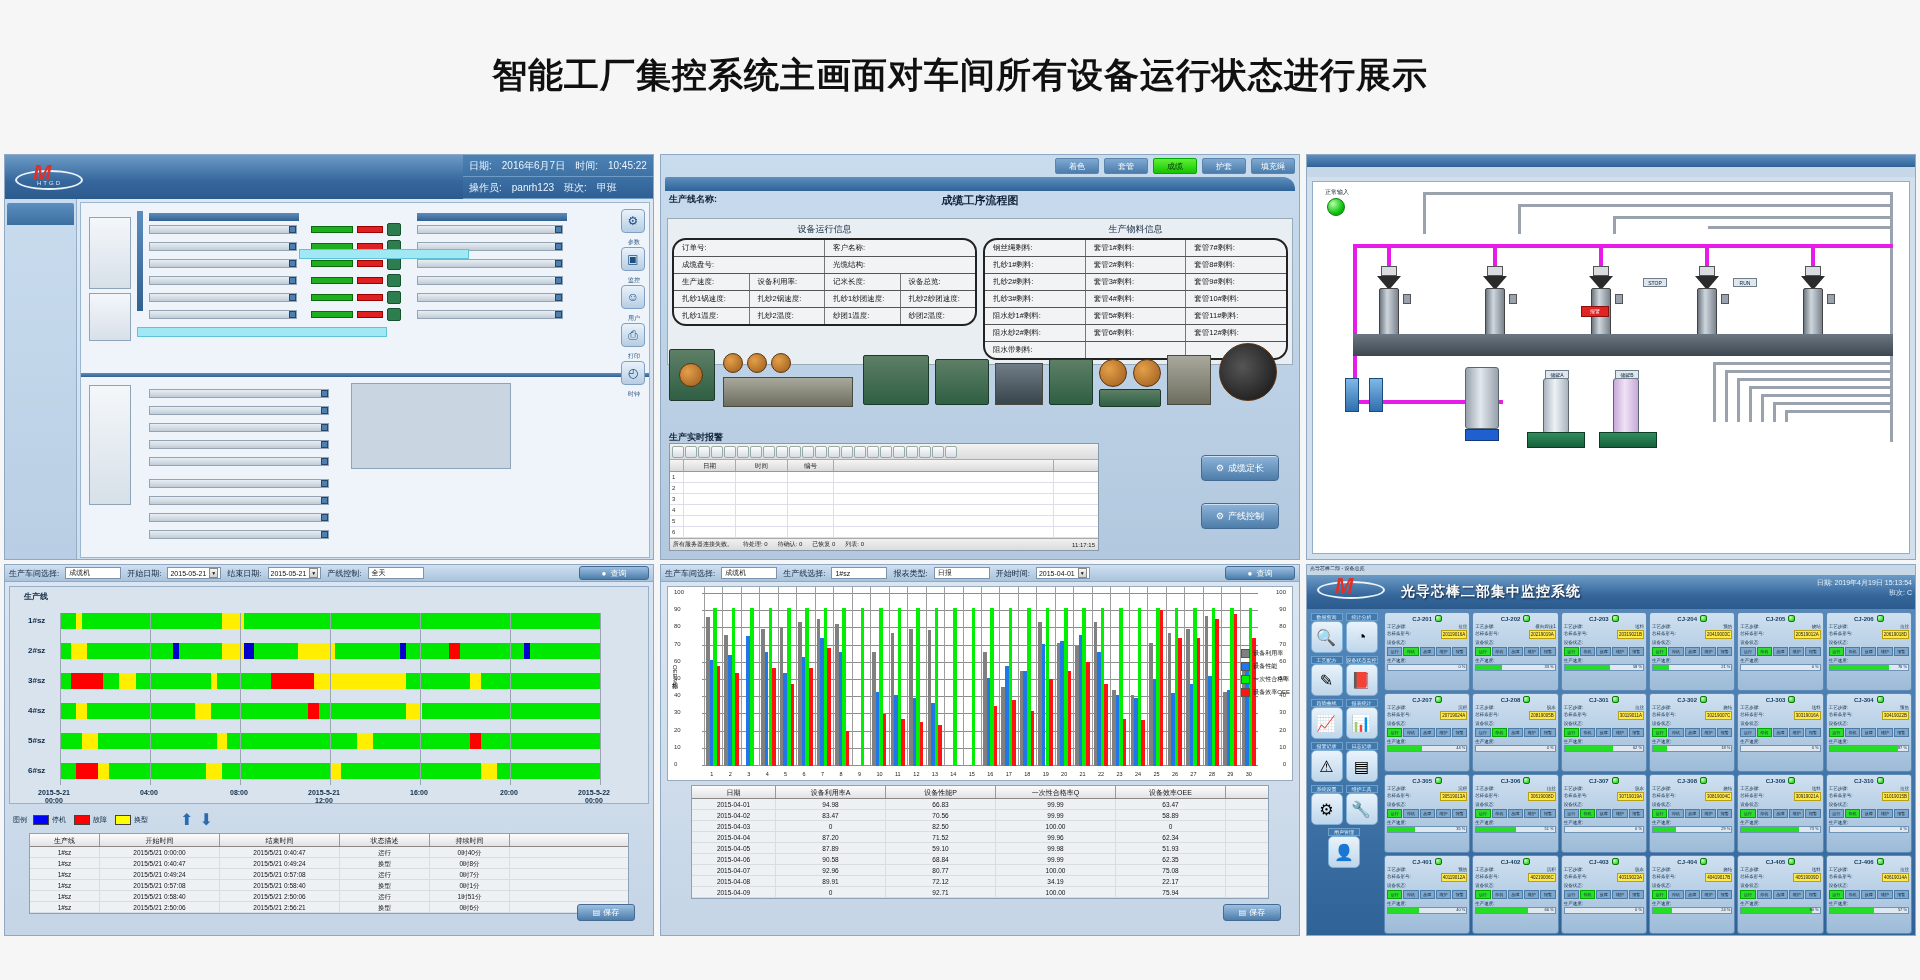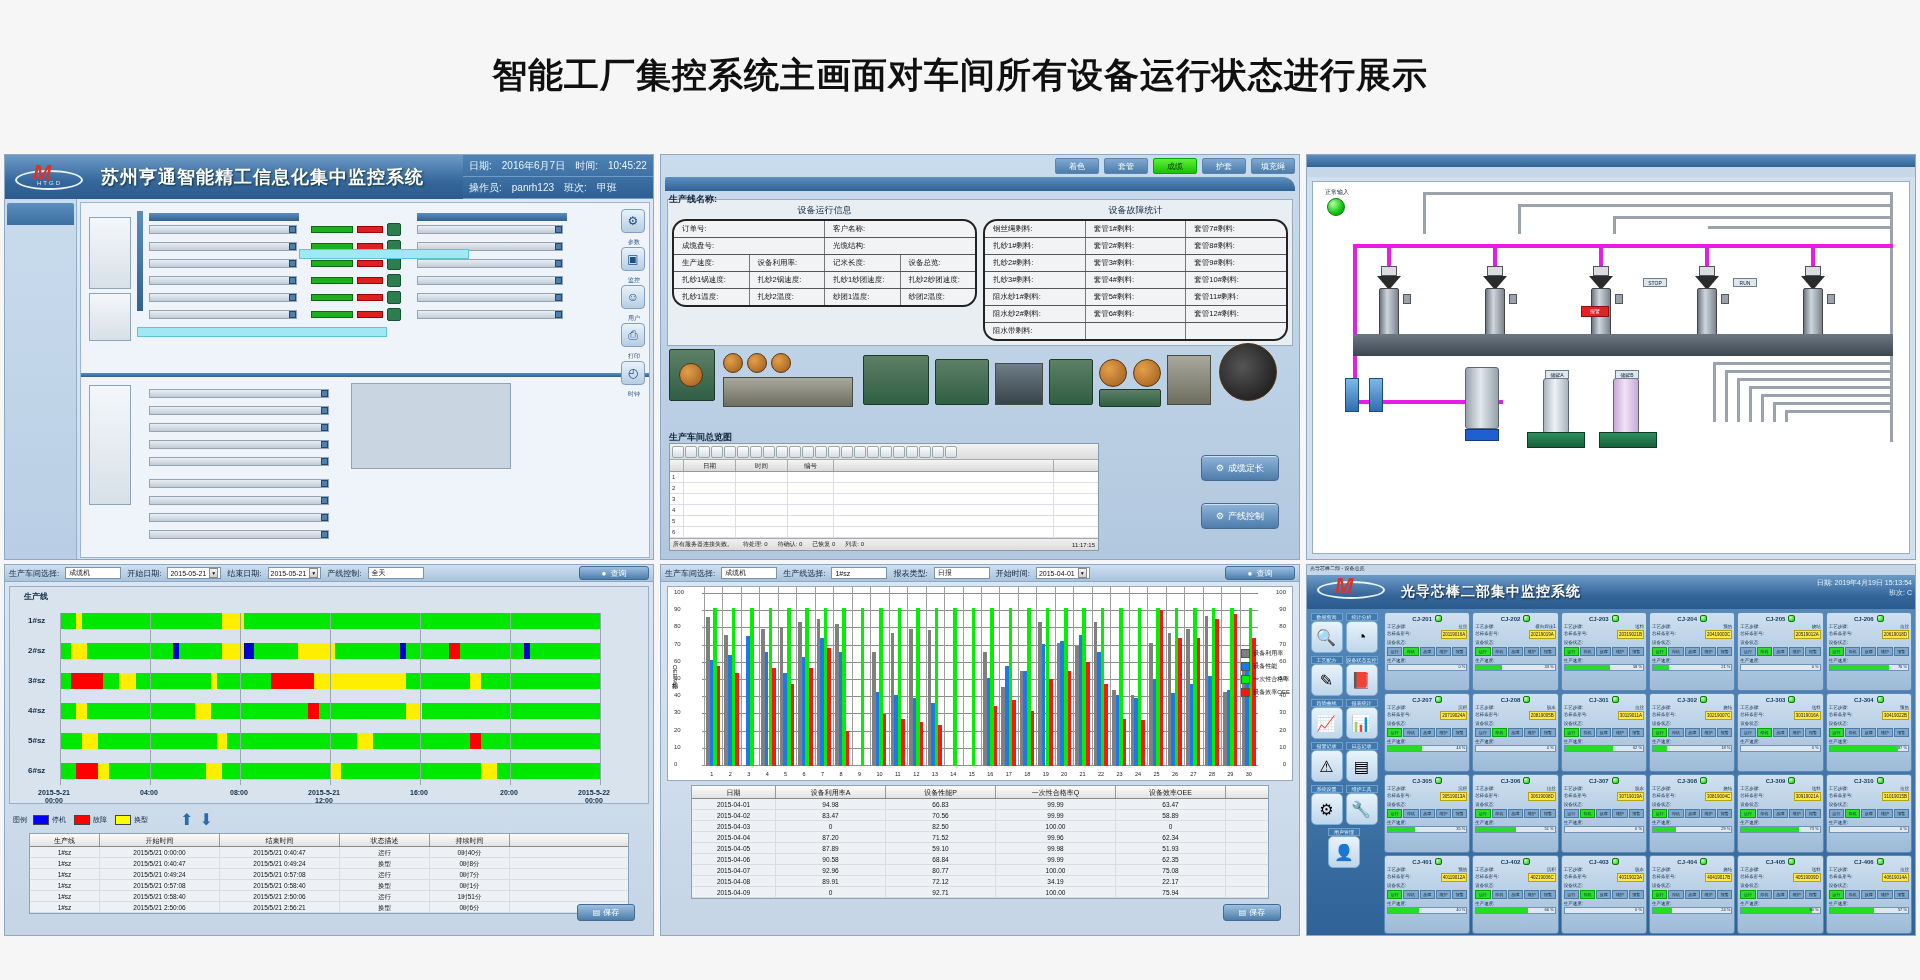--- a/index.html
+++ b/index.html
@@ -223,21 +223,20 @@
 
 <div id="grid">
 
   <div class="panel" id="p1">
     <div class="hdr1">
       <div class="logo1">
         <div class="ell"></div>
           <div class="m">M</div>
         <div class="sub">HTGD</div>
       </div>
-      <div class="ttl1">苏州亨通智能精工信息化集中监控系统</div>
       <div class="infobox">
         <div class="inforow">
           <span>日期:</span>
           <span>2016年6月7日</span>
           <span>时间:</span>
           <span>10:45:22</span>
         </div>
         <div class="inforow">
           <span>操作员:</span>
           <span>panrh123</span>
@@ -363,20 +362,21 @@
 
   <div class="panel" id="p2">
     <div class="p2tabs" id="p2tabs">
         <div class="p2tab">着色</div>
         <div class="p2tab">套管</div>
         <div class="p2tab on">成缆</div>
         <div class="p2tab">护套</div>
         <div class="p2tab">填充绳</div>
       </div>
     <div class="p2hdrbar"></div>
+    <div class="p2title">成缆工序流程图</div>
     <div class="p2sub">生产线名称:</div>
 
     <div class="infoPanel" style="margin-top:8px;">
       <div class="infoCol">
         <div class="infoCap">设备运行信息</div>
         <div class="roundbox" id="runbox">
             <div class="rrow">
               <div class="rcell">订单号:</div>
               <div class="rcell">客户名称:</div>
             </div>
@@ -398,21 +398,21 @@
             </div>
             <div class="rrow">
               <div class="rcell">扎纱1温度:</div>
               <div class="rcell">扎纱2温度:</div>
               <div class="rcell">纱团1温度:</div>
               <div class="rcell">纱团2温度:</div>
             </div>
           </div>
       </div>
       <div class="infoCol">
-        <div class="infoCap">设备故障统计</div>
+        <div class="infoCap">生产物料信息</div>
         <div class="roundbox" id="matbox">
             <div class="rrow">
               <div class="rcell">钢丝绳剩料:</div>
               <div class="rcell">套管1#剩料:</div>
               <div class="rcell">套管7#剩料:</div>
             </div>
             <div class="rrow">
               <div class="rcell">扎纱1#剩料:</div>
               <div class="rcell">套管2#剩料:</div>
               <div class="rcell">套管8#剩料:</div>
@@ -457,21 +457,21 @@
       <div class="mach" style="left:268px;top:34px;width:54px;height:46px;"></div>
       <div class="machB" style="left:328px;top:38px;width:48px;height:42px;background:linear-gradient(#6f7d86,#38444c);"></div>
       <div class="mach" style="left:382px;top:34px;width:44px;height:46px;"></div>
       <div class="spool" style="left:432px;top:34px;width:28px;height:28px;"></div>
       <div class="spool" style="left:466px;top:34px;width:28px;height:28px;"></div>
       <div class="mach" style="left:432px;top:64px;width:62px;height:18px;"></div>
       <div class="machB" style="left:500px;top:30px;width:44px;height:50px;"></div>
       <div class="spool" style="left:552px;top:18px;width:58px;height:58px;background:radial-gradient(circle at 40% 40%,#555,#111);"></div>
     </div>
 
-    <div class="alarmT">生产车间总览图</div>
+    <div class="alarmT">生产实时报警</div>
     <div class="gridwrap">
       <div class="gbar" id="alarmToolbar">
           <div class="gico"></div>
           <div class="gico"></div>
           <div class="gico"></div>
           <div class="gico"></div>
           <div class="gico"></div>
           <div class="gico"></div>
           <div class="gico"></div>
           <div class="gico"></div>

